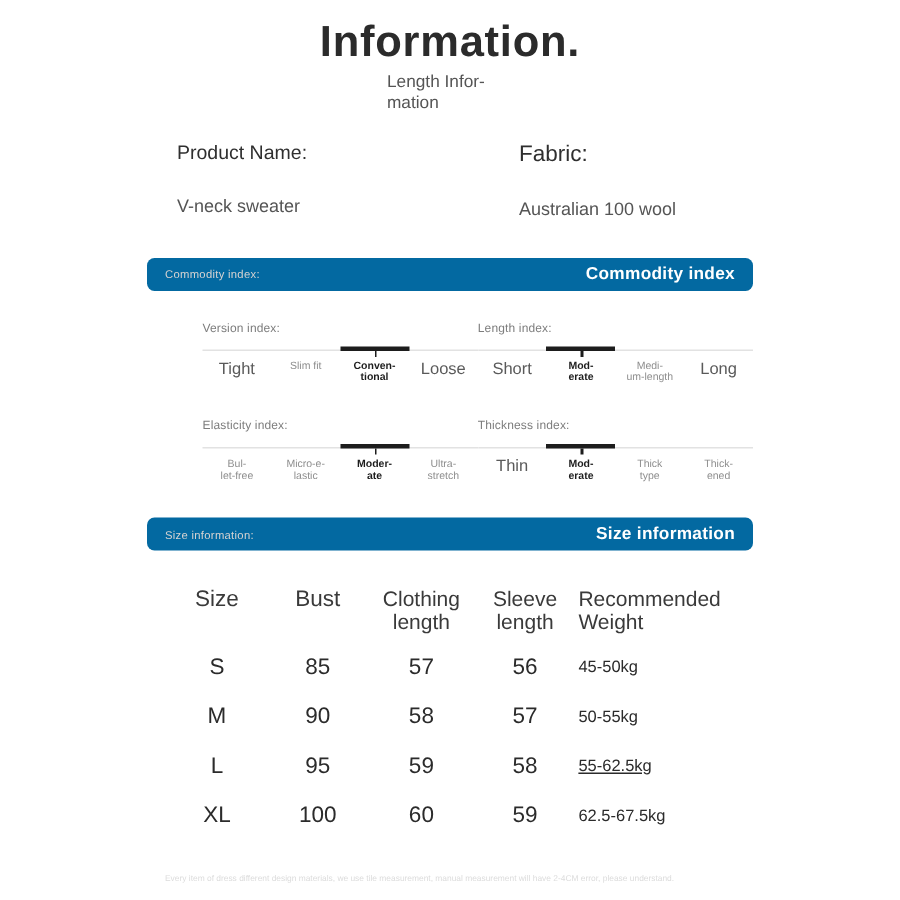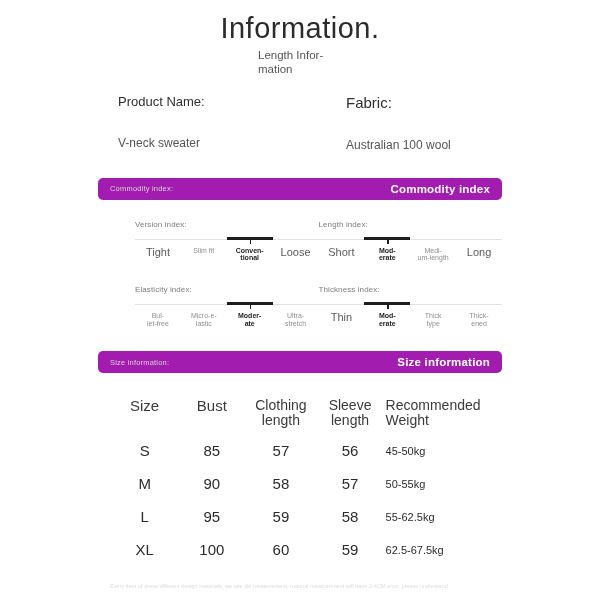--- a/index.html
+++ b/index.html
@@ -24,21 +24,21 @@
 
   
   .header {
     text-align: center;
     padding-top: 12px;
   }
   .title {
     font-size: 29px;
     letter-spacing: 0.5px;
     color: #2b2b2b;
-    font-weight: 400;
+    font-weight: 700;
     line-height: 1.15;
   }
   .subtitle {
     font-size: 11.5px;
     color: #555555;
     line-height: 1.15;
     margin-top: 4px;
     width: 120px;
     margin-left: auto;
     margin-right: auto;
@@ -61,29 +61,29 @@
     font-size: 13px;
     color: #2f2f2f;
     font-weight: 400;
   }
   .info-label.big {
     font-size: 15px;
   }
   .info-value {
     font-size: 12px;
     color: #555555;
-    margin-top: 27px;
+    margin-top: 21px;
   }
 
   
   .banner {
     margin: 0 auto;
     width: 404px;
     height: 22px;
-    background: #a21caf;
+    background: #0369a1;
     border-radius: 5px;
     display: flex;
     align-items: center;
     justify-content: space-between;
     padding: 0 12px;
     box-sizing: border-box;
   }
   .banner-left {
     font-size: 7.5px;
     color: #d8d4d2;
@@ -390,21 +390,21 @@
           <td class="c-big">90</td>
           <td class="c-big">58</td>
           <td class="c-big">57</td>
           <td class="c-small" style="text-align:left;">50-55kg</td>
         </tr>
         <tr>
           <td class="c-big">L</td>
           <td class="c-big">95</td>
           <td class="c-big">59</td>
           <td class="c-big">58</td>
-          <td class="c-small" style="text-align:left;">55-62.5kg</td>
+          <td class="c-small" style="text-align:left;text-decoration:underline;">55-62.5kg</td>
         </tr>
         <tr>
           <td class="c-big">XL</td>
           <td class="c-big">100</td>
           <td class="c-big">60</td>
           <td class="c-big">59</td>
           <td class="c-small" style="text-align:left;">62.5-67.5kg</td>
         </tr>
       </tbody>
     </table>

